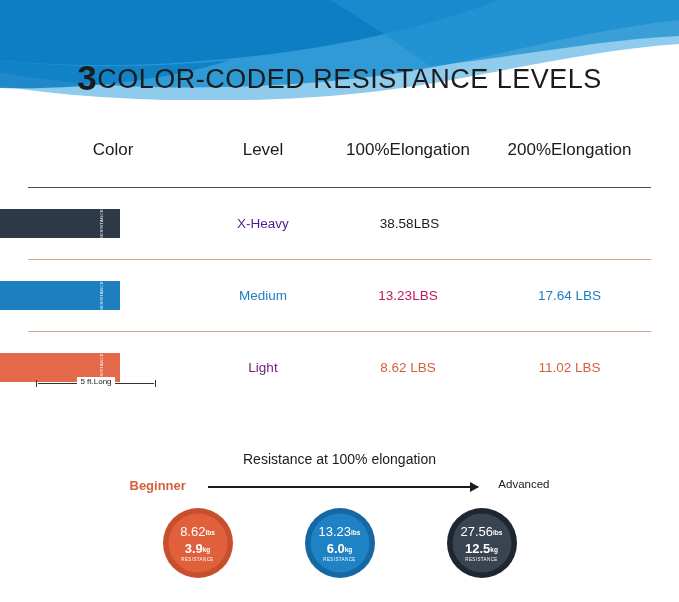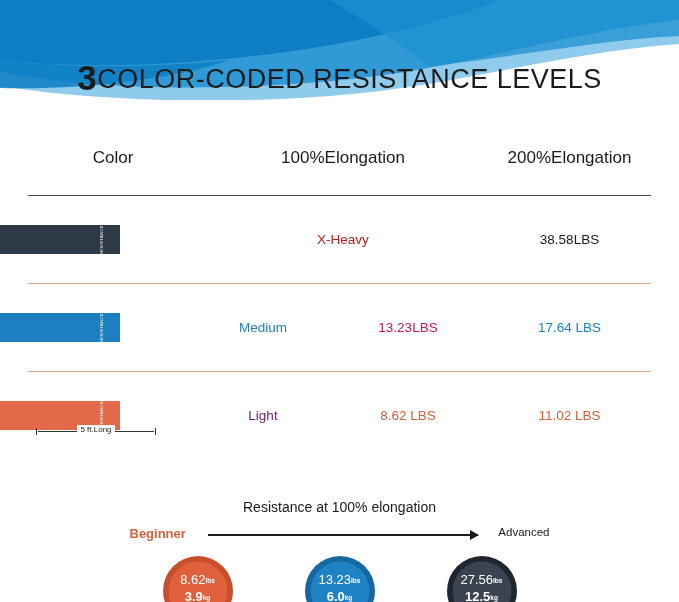--- a/index.html
+++ b/index.html
@@ -49,23 +49,22 @@
   
   .table {
     position: relative;
     margin: 0 auto;
     width: 679px;
   }
   .row {
     display: flex;
     align-items: center;
     width: 623px;
-    margin: 8px auto;
+    margin: 0 auto;
     box-sizing: border-box;
-    justify-content: space-between;
   }
   .head-row {
     height: 76px;
     border-bottom: 1px solid #4c4c4c;
   }
   .data-row {
     height: 71px;
   }
   .row-sep {
     width: 623px;
@@ -244,31 +243,32 @@
     <span class="big">3</span><span>COLOR-CODED RESISTANCE LEVELS</span>
   </div>
 </div>
 
 <div class="table">
 
   <div class="row head-row">
     <div class="col-color">
       <span class="th th-color">Color</span>
     </div>
+    <div class="col-level th">Level</div>
     <div class="col-e100 th">100%Elongation</div>
     <div class="col-e200 th">200%Elongation</div>
   </div>
 
   <div class="row data-row">
     <div class="col-color">
       <div class="band" id="band0" style="background: rgb(46, 57, 71);">
         <span class="band-label">RESISTANCE</span>
       </div>
     </div>
-    <div class="col-level td" id="lvl0" style="color: #b91c1c;">X-Heavy</div>
+    <div class="col-level td" id="lvl0" style="color: #4c1d95;">X-Heavy</div>
     <div class="col-e200 td" id="e200_0" style="color: rgb(27, 27, 27);">38.58LBS</div>
   </div>
   <div class="row-sep"></div>
 
   <div class="row data-row">
     <div class="col-color">
       <div class="band" id="band1" style="background: rgb(29, 127, 192);">
         <span class="band-label">RESISTANCE</span>
       </div>
     </div>

